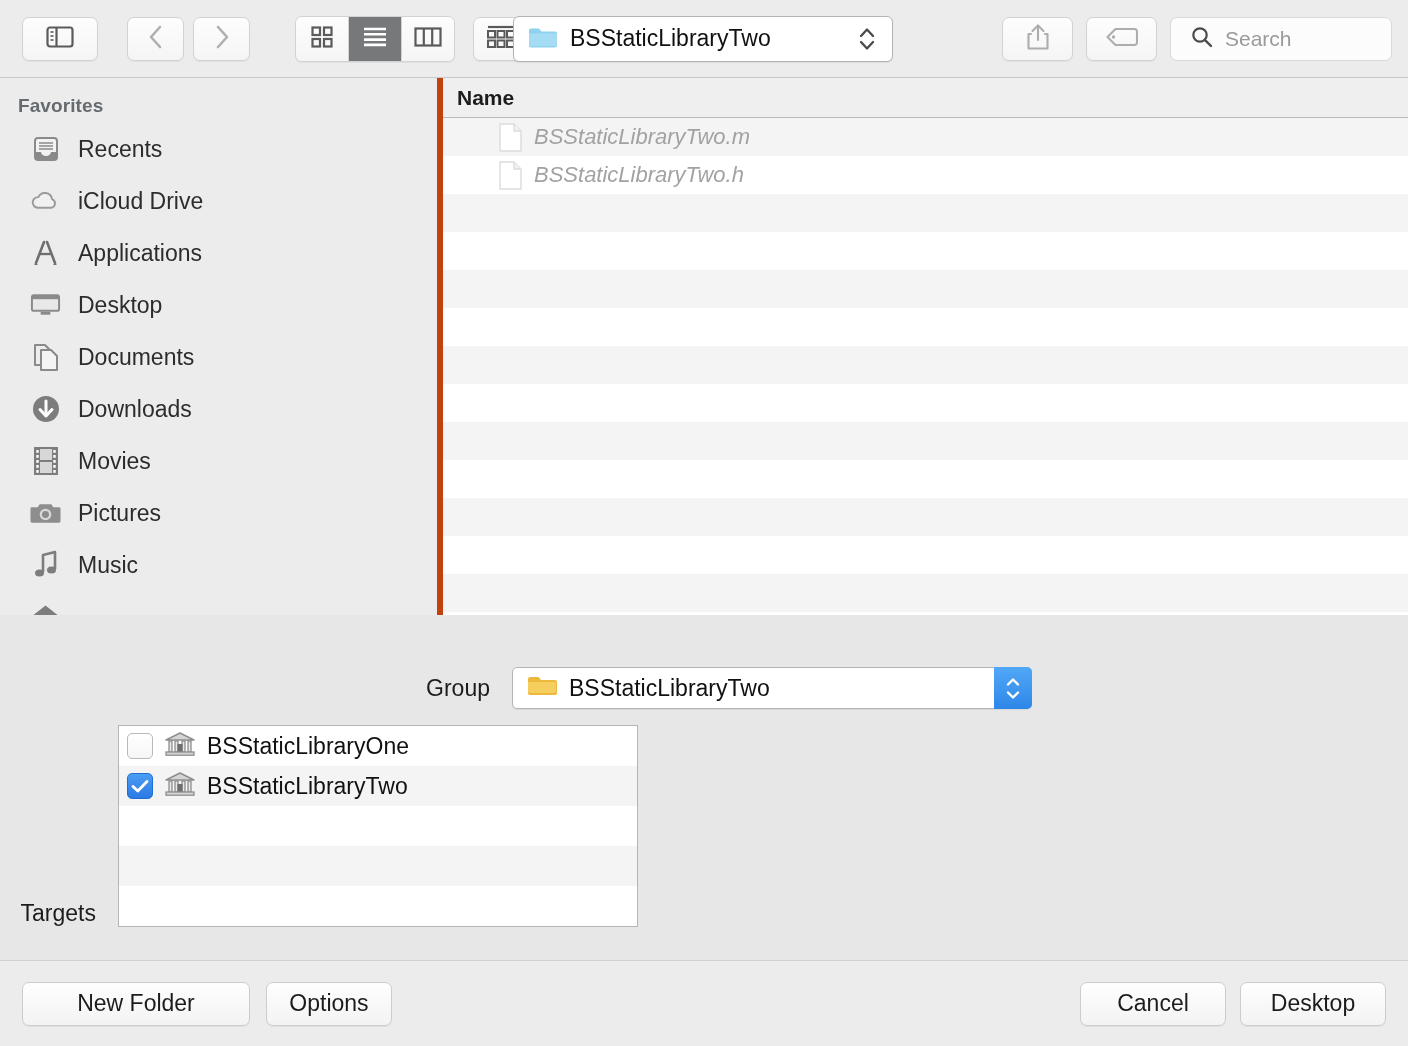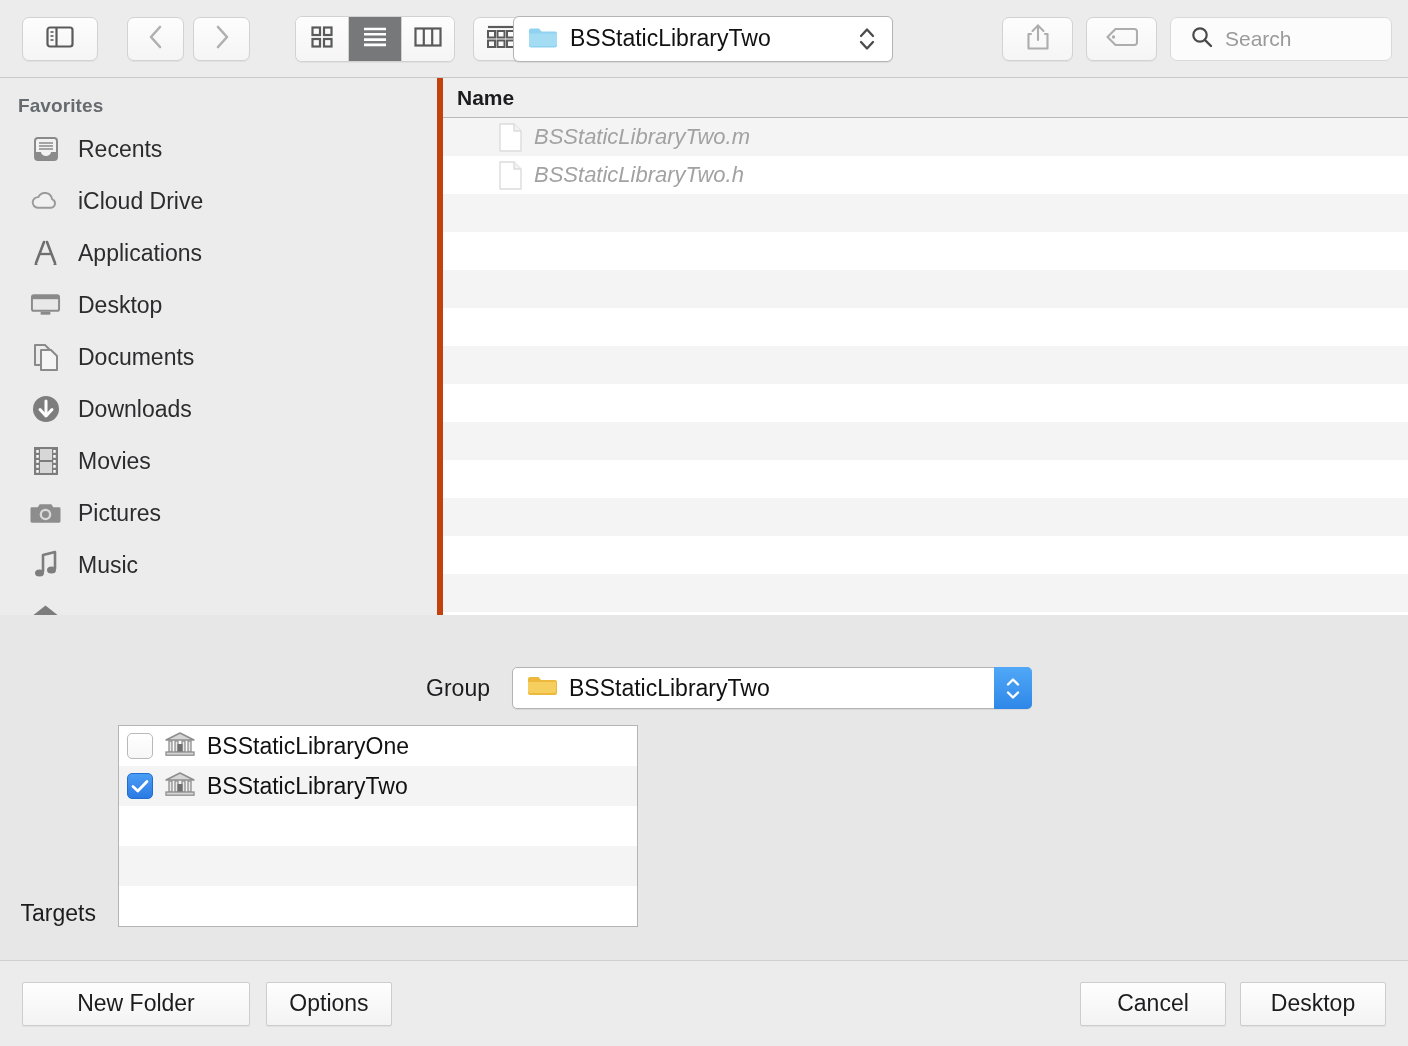--- a/index.html
+++ b/index.html
@@ -300,21 +300,21 @@
     border-top: 1px solid #d0d0d0;
     display: flex;
     align-items: center;
     padding: 0 22px;
     box-sizing: border-box;
     position: relative;
   }
   .btn {
     height: 44px;
     border: 1px solid #cdcdcd;
-    border-radius: 2px;
+    border-radius: 7px;
     background: linear-gradient(to bottom, #fefefe 0%, #f3f3f3 100%);
     box-shadow: 0 1px 0.5px rgba(0,0,0,0.05);
     font-size: 23px;
     color: #1c1c1e;
     display: flex;
     align-items: center;
     justify-content: center;
     box-sizing: border-box;
     cursor: default;
     padding: 0 10px;

